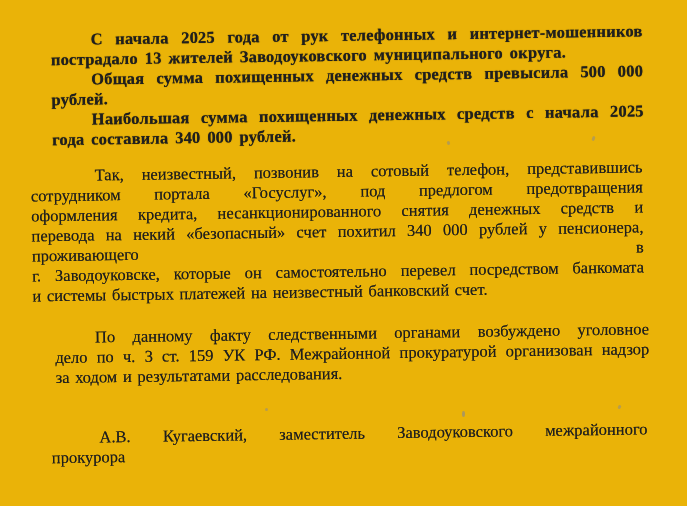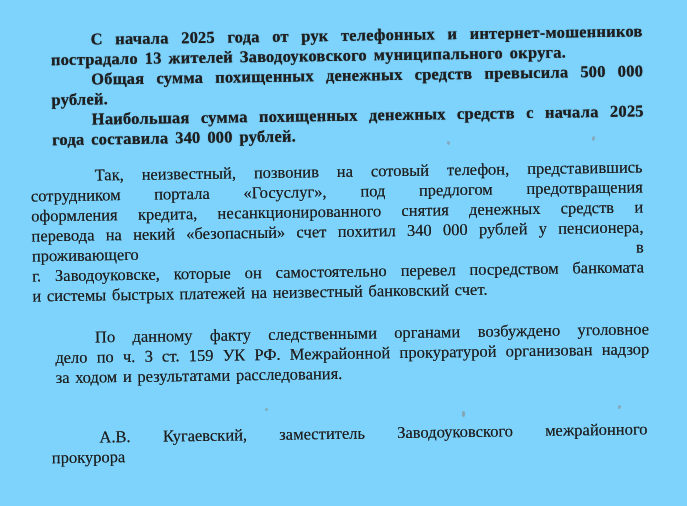--- a/index.html
+++ b/index.html
@@ -7,21 +7,21 @@
     padding: 0;
     width: 687px;
     height: 506px;
     background: #ffffff;
     overflow: hidden;
   }
   .page {
     position: relative;
     width: 687px;
     height: 506px;
-    background: #7dd3fc;
+    background: #eab308;
     font-family: "Liberation Serif", "DejaVu Serif", serif;
     color: #1f1f1f;
   }
   .doc {
     position: absolute;
     left: 0;
     top: 0;
     width: 687px;
     padding-top: 30px;
     transform: rotate(-0.85deg);

